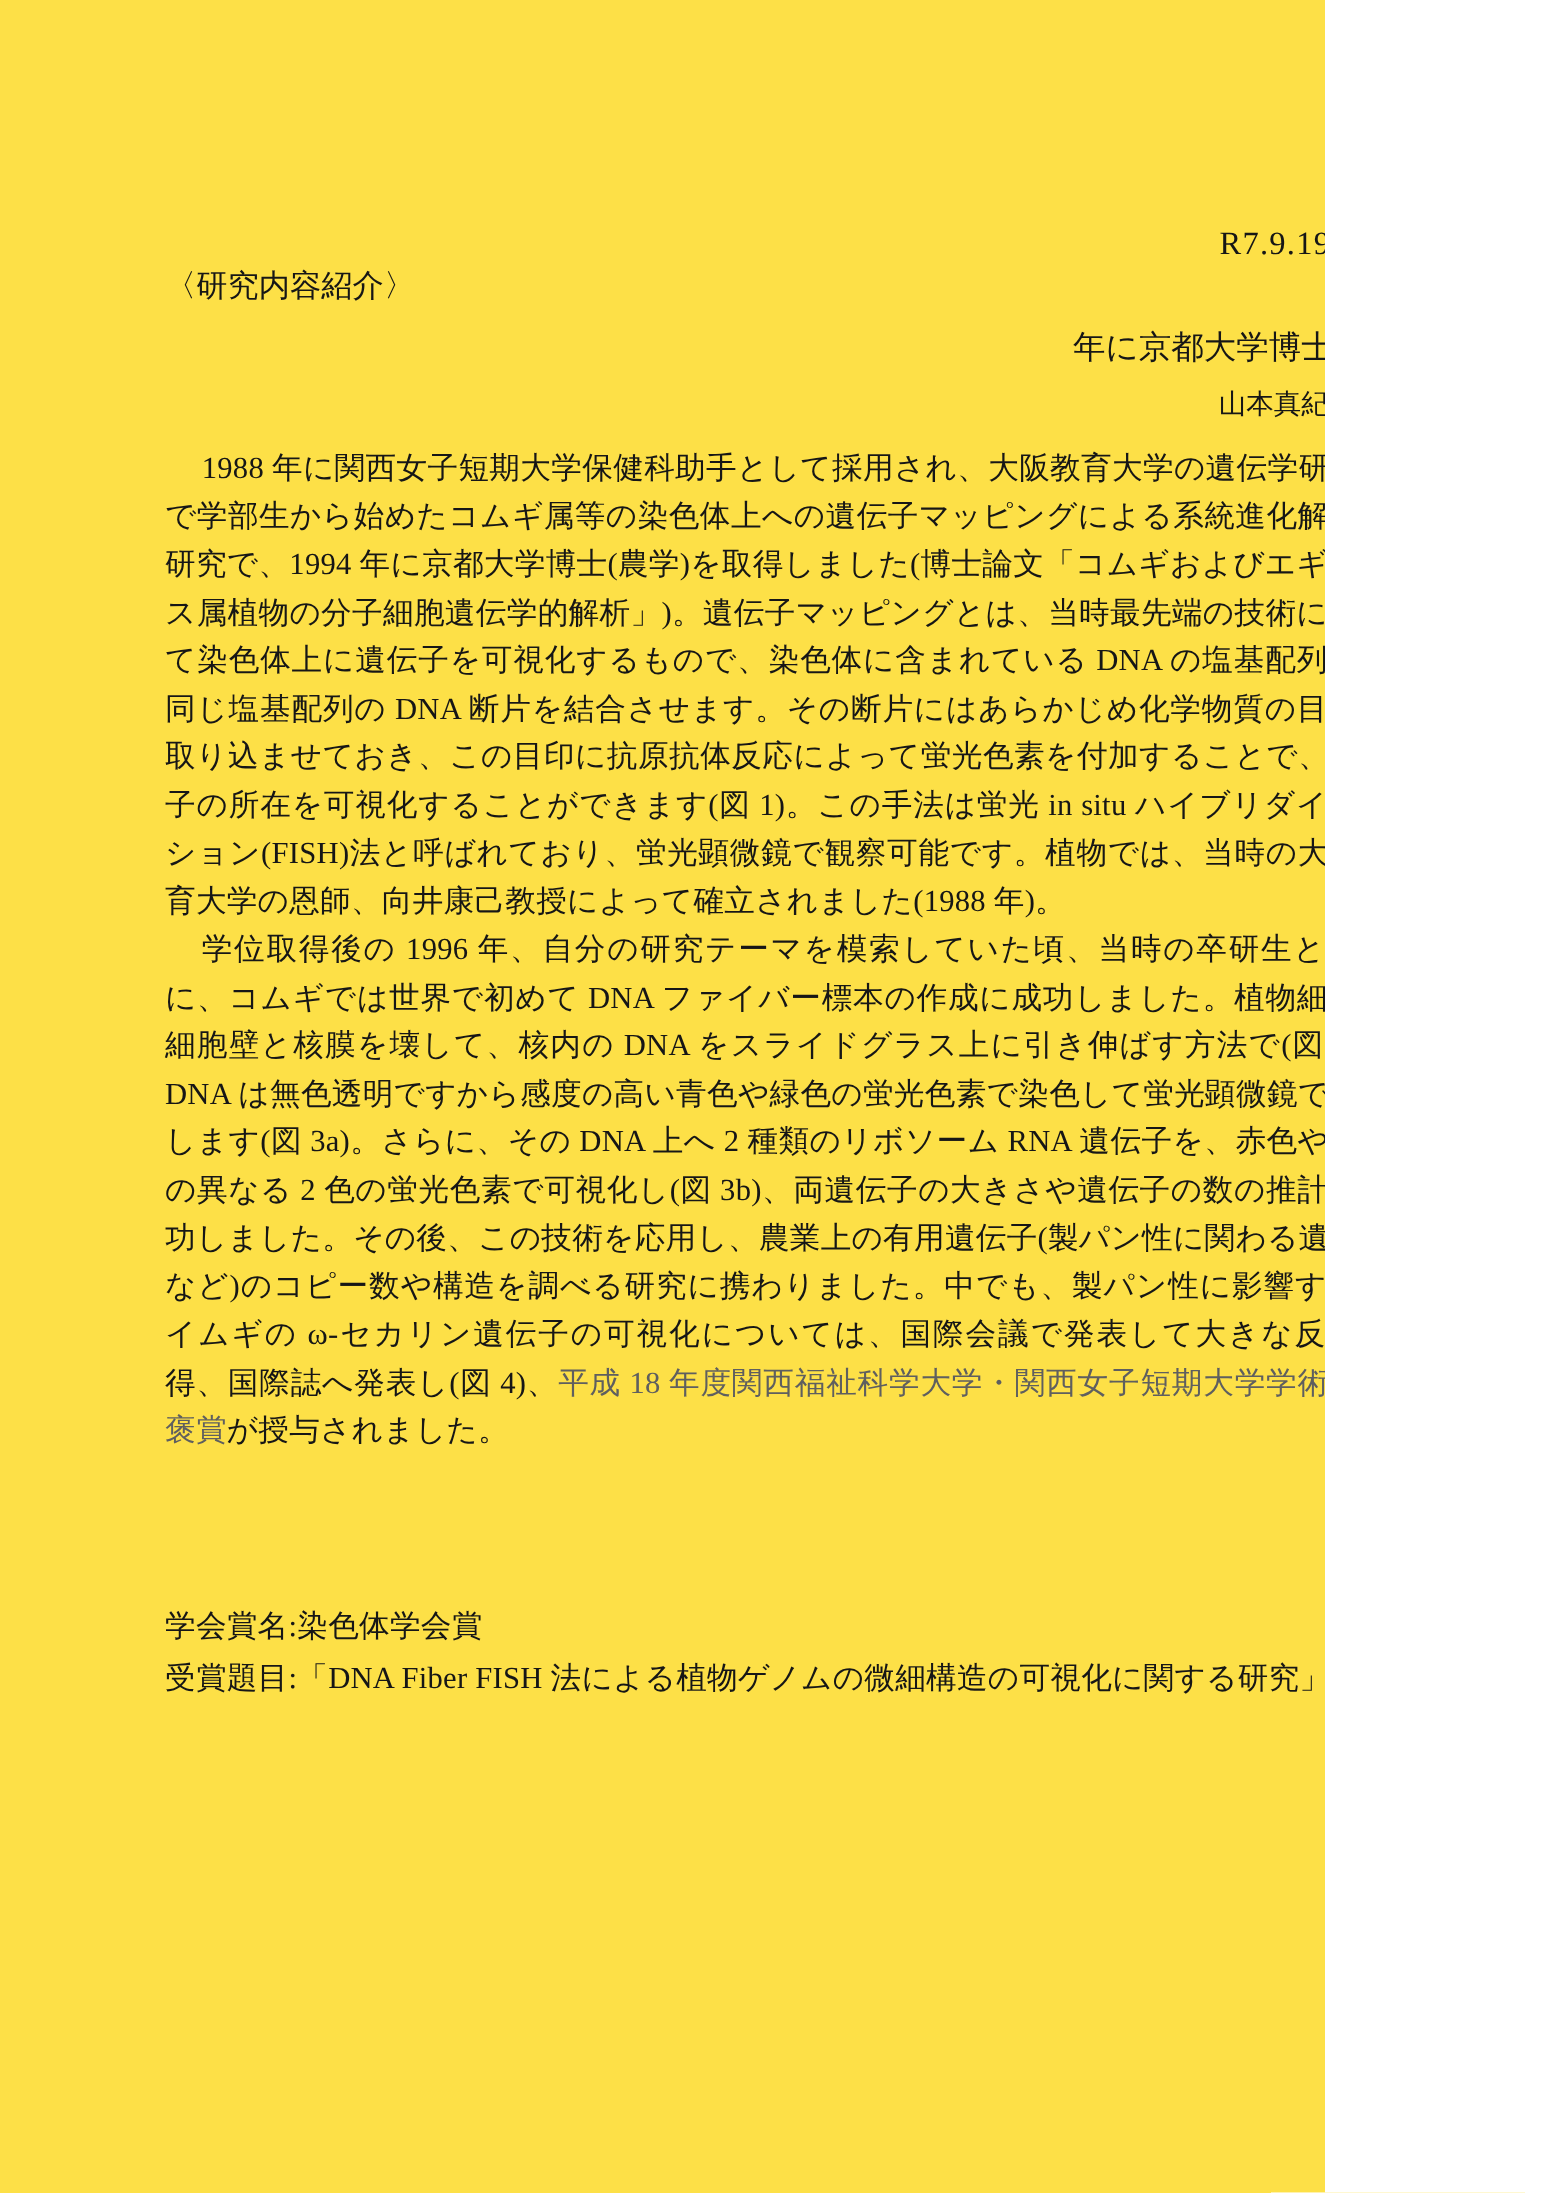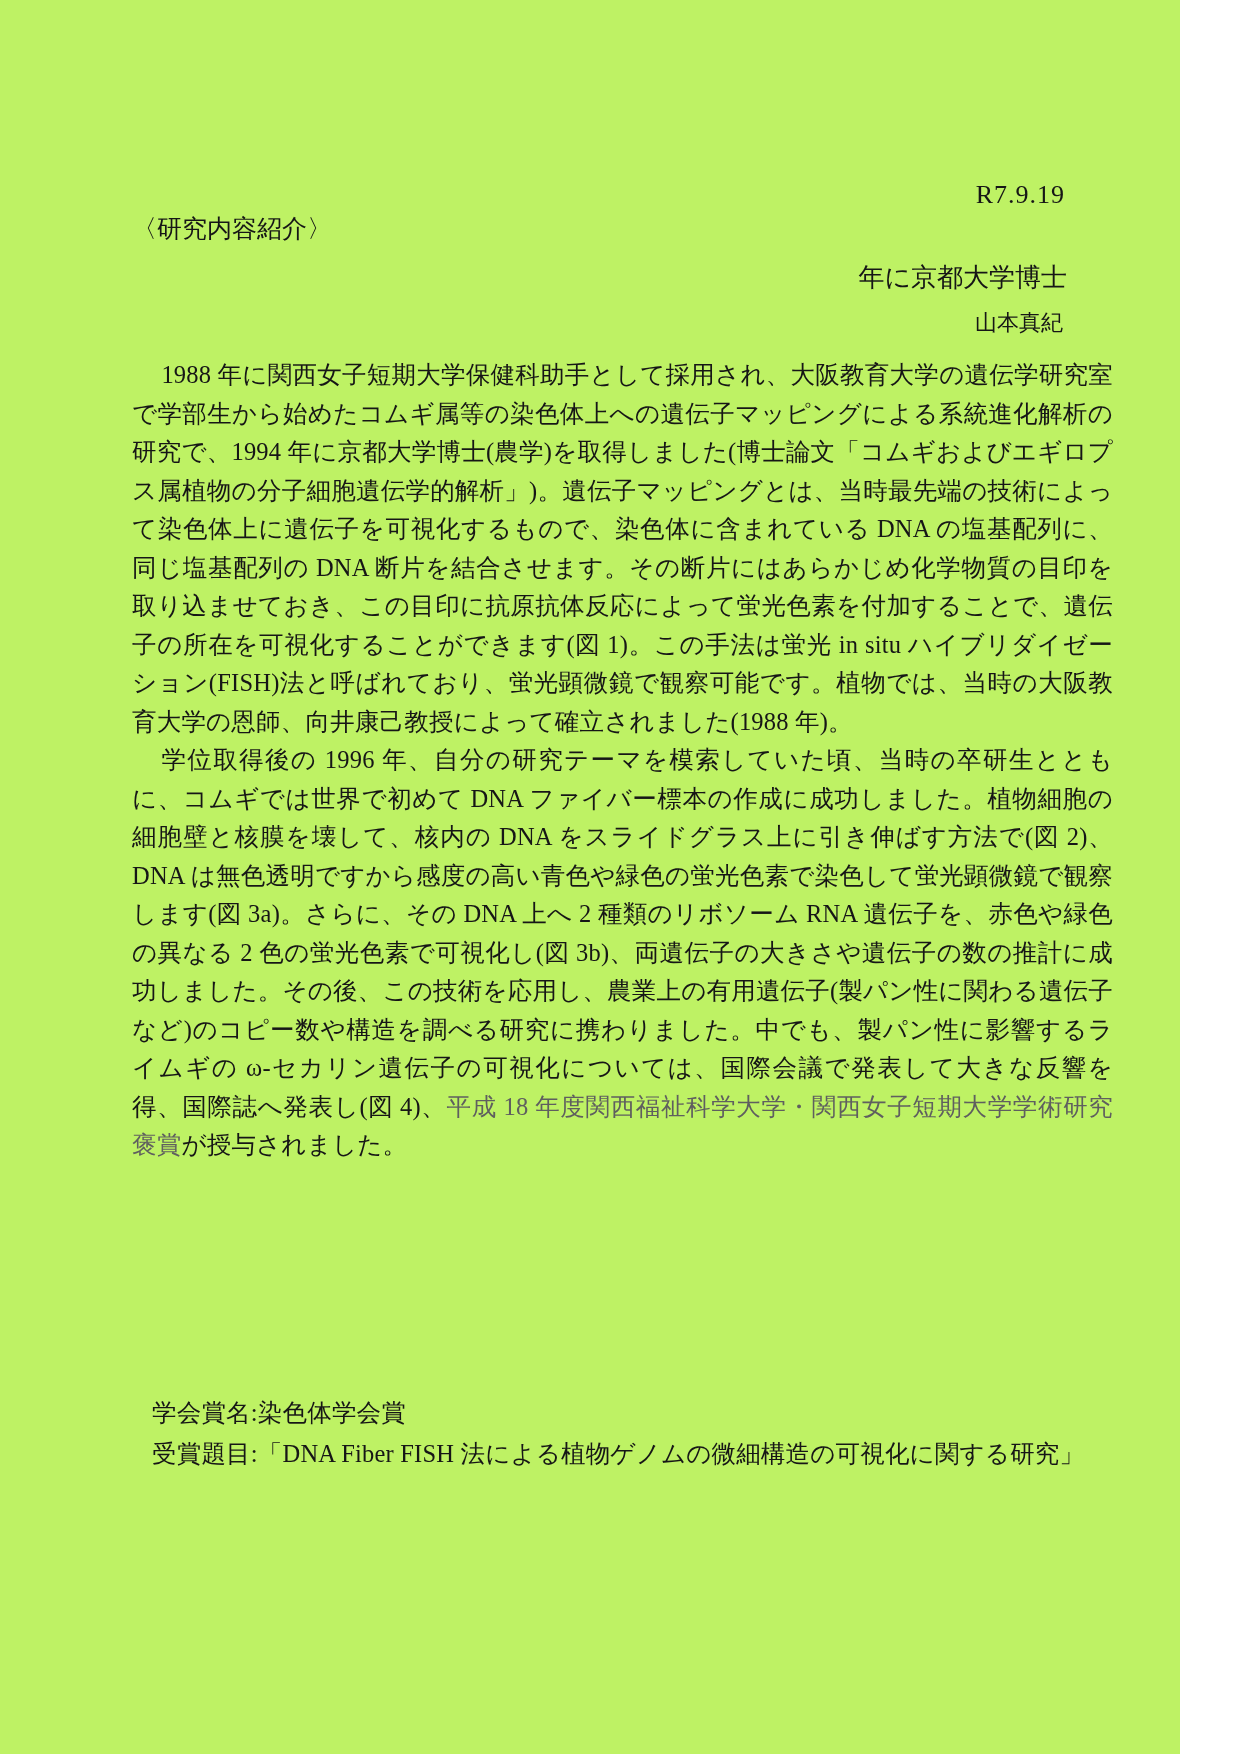--- a/index.html
+++ b/index.html
@@ -2,23 +2,23 @@
 <html lang="ja"><head>
 <meta charset="utf-8">
 <style>
   html, body {
     margin: 0;
     padding: 0;
     background: #ffffff;
   }
   .page {
     position: relative;
-    width: 1180px;
+    width: 1060px;
     height: 1754px;
-    background: #bef264;
+    background: #fde047;
     font-family: "Liberation Serif", "DejaVu Serif", serif;
     color: #161616;
     overflow: hidden;
   }
   .content {
     position: absolute;
     left: 132px;
     top: 0;
     width: 981px;
   }
@@ -72,24 +72,23 @@
     text-align: justify;
     text-justify: inter-character;
     text-indent: 1.2em;
     letter-spacing: 0.2px;
   }
   .para .light {
     color: #5f5f5f;
   }
   .award-list {
     position: absolute;
-    top: 1392px;
+    top: 1281px;
     left: 0;
     width: 100%;
-    margin-left: 20px;
   }
   .award-line {
     margin: 0;
     font-size: 24.5px;
     line-height: 41px;
     letter-spacing: 0.2px;
   }
 </style>
 </head>
 <body>

